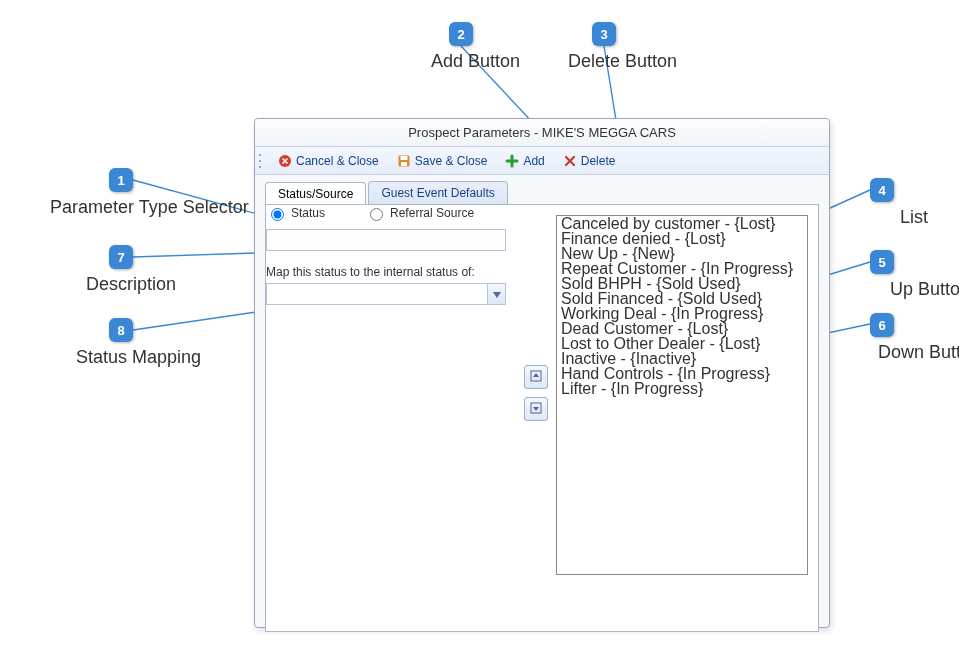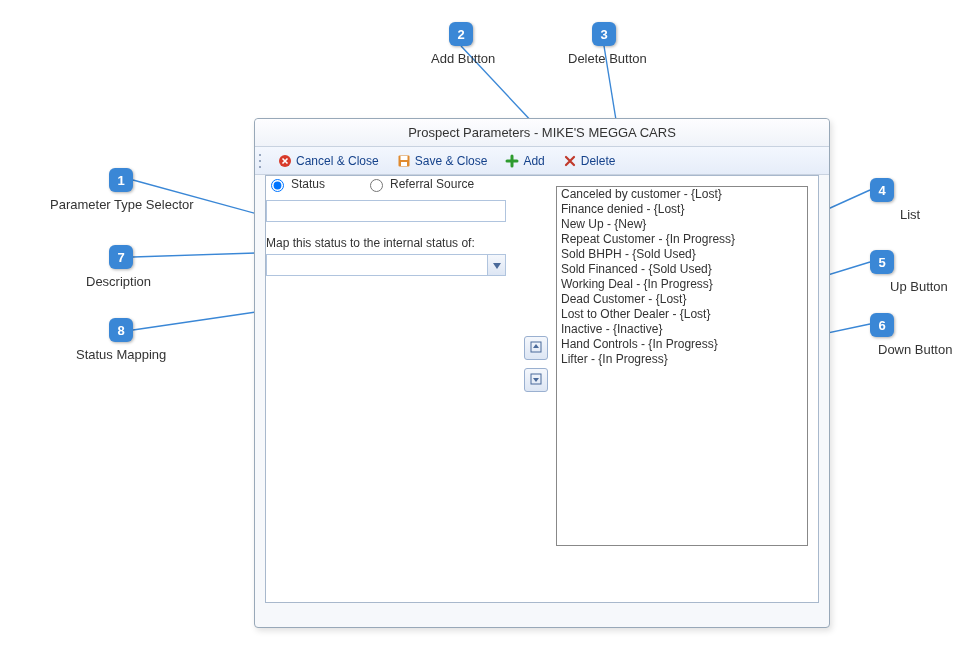--- a/index.html
+++ b/index.html
@@ -118,21 +118,21 @@
   }
   .listbox {
     position:absolute;
     left: 290px;
     top: 10px;
     width: 252px;
     height: 360px;
     border:1px solid #888;
     background:#fff;
     overflow:auto;
-    font-size:12px;
+    font-size:16px;
   }
   .listbox div { padding:0 4px; line-height:15px; white-space:nowrap; cursor:default;}
   .arrowbtn {
     position:absolute;
     left: 258px;
     width:24px;height:24px;
     border:1px solid #9ab0d0;
     border-radius:3px;
     background:linear-gradient(#f4f7fc,#dde6f4);
     display:flex;align-items:center;justify-content:center;
@@ -148,21 +148,21 @@
     background:#3a87d6;
     color:#fff;
     font-weight:bold;
     display:flex;align-items:center;justify-content:center;
     font-size:13px;
     box-shadow:1px 1px 3px rgba(0,0,0,0.3);
   }
   .callout-label {
     position:absolute;
     color:#333;
-    font-size:13px;
+    font-size:18px;
     white-space:nowrap;
   }
   svg.leader { position:absolute; left:0; top:0; width:959px; height:665px; pointer-events:none; }
   svg.leader line { stroke:#3a87d6; stroke-width:1.4; }
   svg.leader polygon { fill:#3a87d6; }
 </style>
 </head>
 <body>
 
 <svg class="leader">
@@ -256,20 +256,24 @@
     <div class="tbtn">
       <span class="ico">
         <svg viewBox="0 0 14 14">
             <path d="M3 3 L11 11 M11 3 L3 11" stroke="#c0392b" stroke-width="2.2" stroke-linecap="round"></path>
           </svg>
       </span>
       <span>Delete</span>
     </div>
   </div>
 
+  <div class="tabstrip">
+    <div class="tab active">Status/Source</div>
+    <div class="tab">Guest Event Defaults</div>
+  </div>
 
   <div class="tabbody">
 
     <div class="radios">
       <label>
         <input type="radio" name="ptype" checked="" style="">
         <span>Status</span>
       </label>
       <label>
         <input type="radio" name="ptype" style="">

